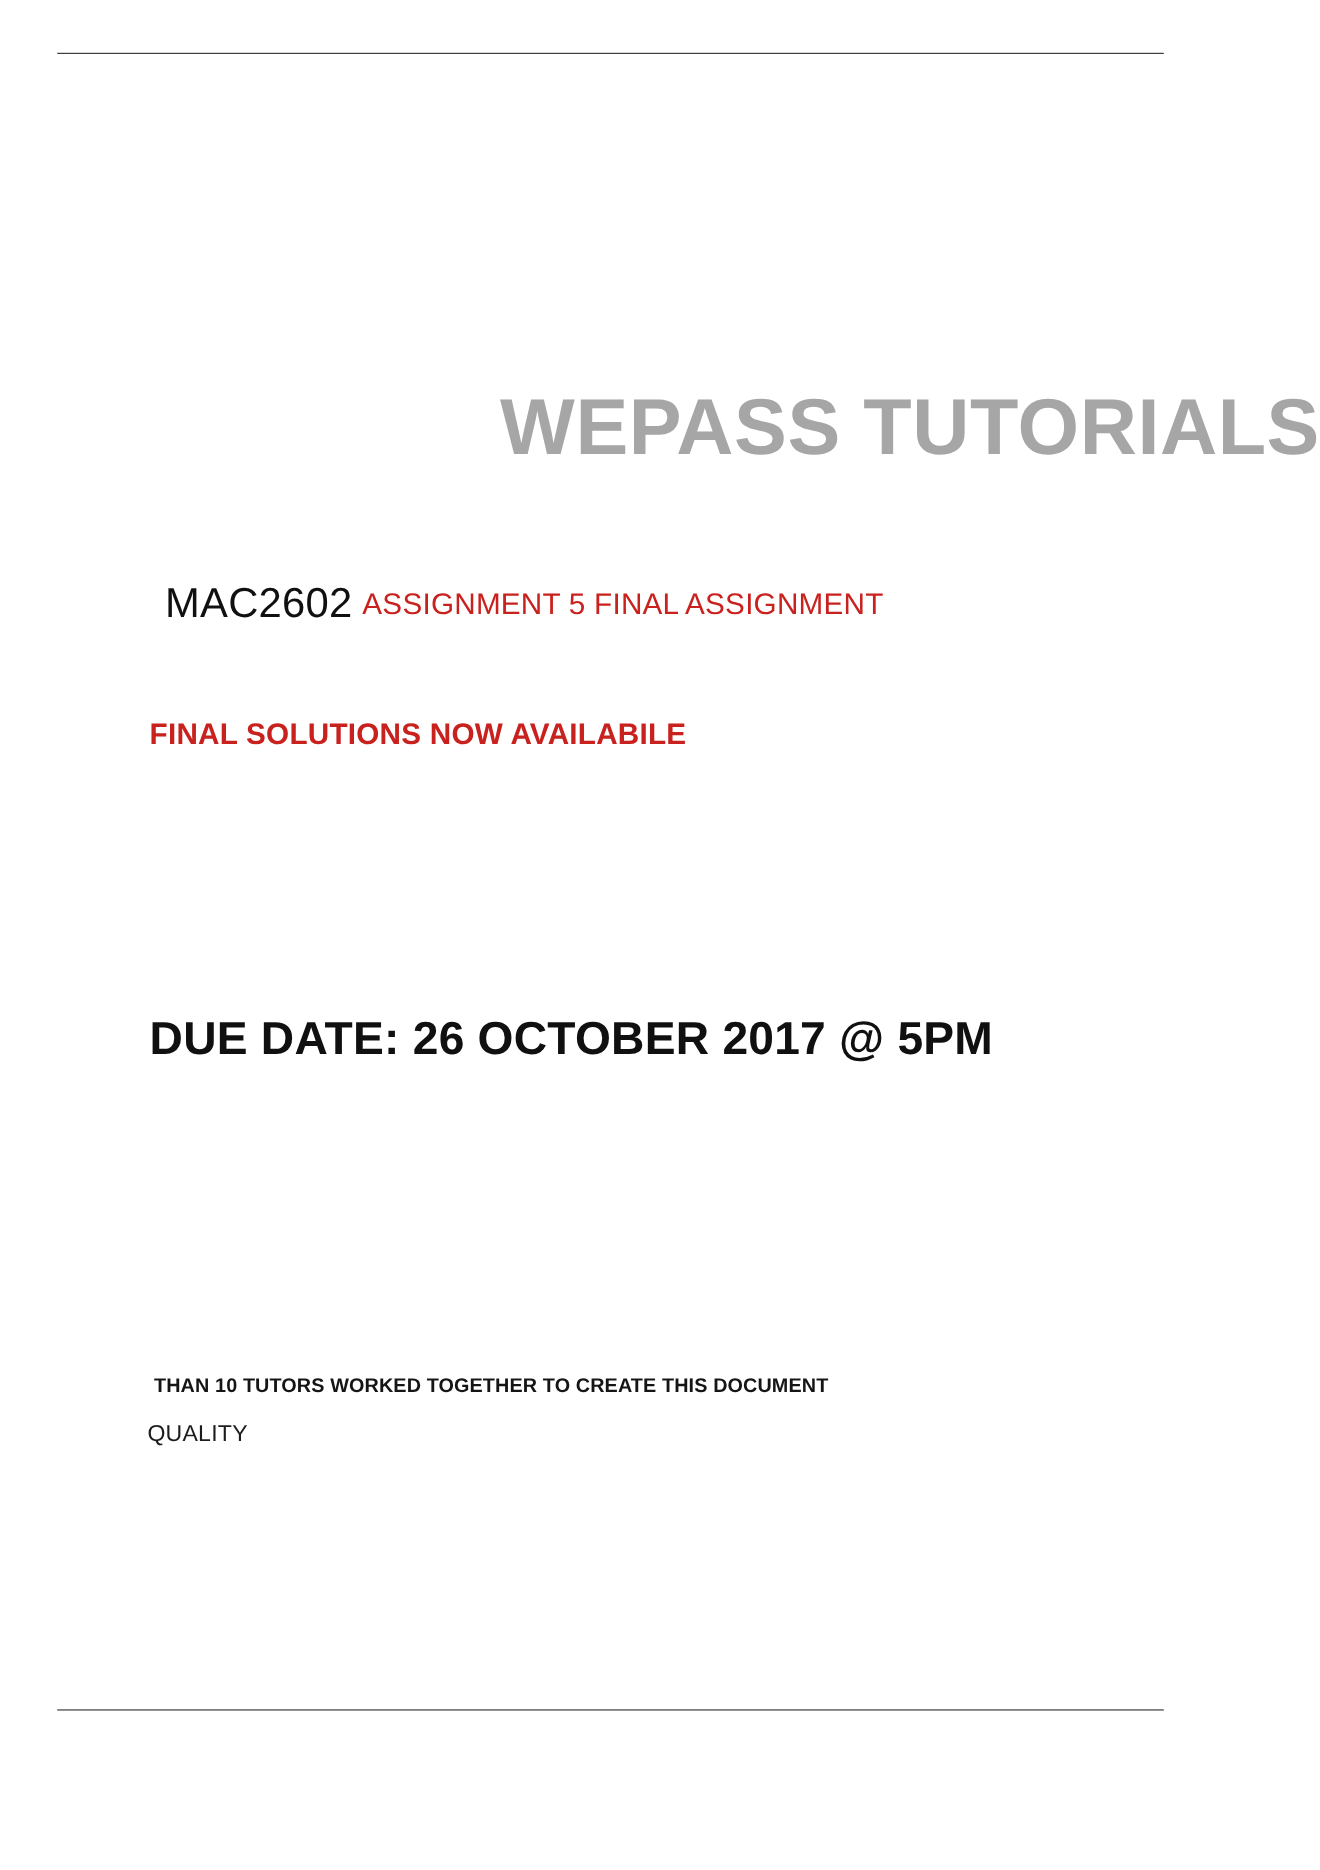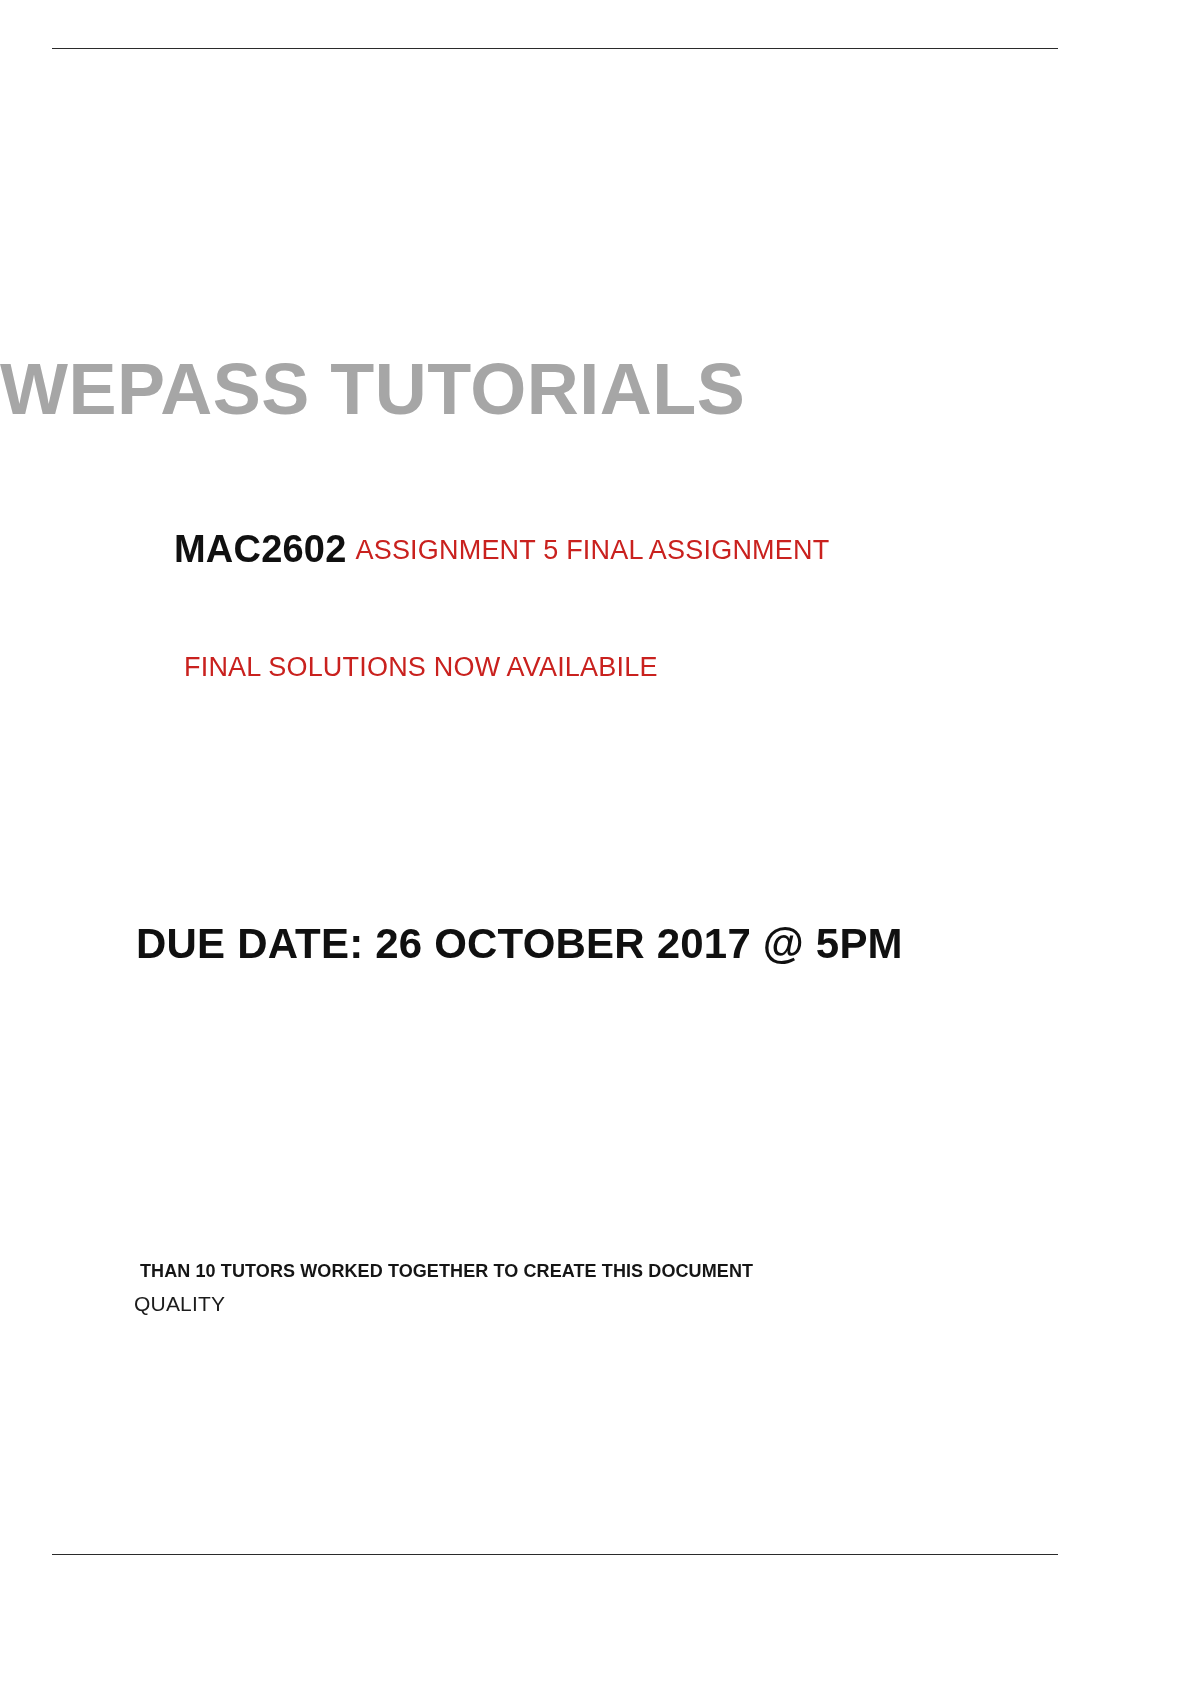--- a/index.html
+++ b/index.html
@@ -40,63 +40,61 @@
     top: 0;
     width: 1200px;
     height: 1700px;
   }
 
   .brand-title {
     position: absolute;
     left: 0;
     top: 352px;
     width: 1200px;
-    text-align: left;
+    text-align: right;
     font-size: 72px;
     font-weight: 700;
     letter-spacing: 0.5px;
     color: #a6a6a6;
     line-height: 1.05;
     white-space: nowrap;
   }
 
   .line-course {
     position: absolute;
     left: 150px;
     top: 528px;
     font-size: 0;          
     white-space: nowrap;
   }
   .line-course .code {
     font-size: 38px;
-    font-weight: 700;
+    font-weight: 400;
     color: #101010;
     letter-spacing: 0.2px;
-    margin-left: 24px;
   }
   .line-course .assignment {
     font-size: 27px;
     font-weight: 400;
     color: #c9211e;
     letter-spacing: 0.2px;
     margin-left: 9px;
     position: relative;
     top: -3px;
   }
 
   .line-solutions {
     position: absolute;
     left: 136px;
     top: 652px;
     font-size: 27px;
-    font-weight: 400;
+    font-weight: 700;
     color: #c9211e;
     letter-spacing: 0.2px;
     white-space: nowrap;
-    margin-left: 48px;
   }
 
   .line-duedate {
     position: absolute;
     left: 136px;
     top: 920px;
     font-size: 42px;
     font-weight: 700;
     color: #101010;
     letter-spacing: 0.2px;
@@ -105,21 +103,20 @@
 
   .line-tutors {
     position: absolute;
     left: 140px;
     top: 1249px;
     font-size: 18px;
     font-weight: 700;
     color: #151515;
     letter-spacing: 0.1px;
     white-space: nowrap;
-    margin-top: 12px;
   }
 
   .line-quality {
     position: absolute;
     left: 134px;
     top: 1292px;
     font-size: 21px;
     font-weight: 400;
     color: #1c1c1c;
     letter-spacing: 0.2px;

